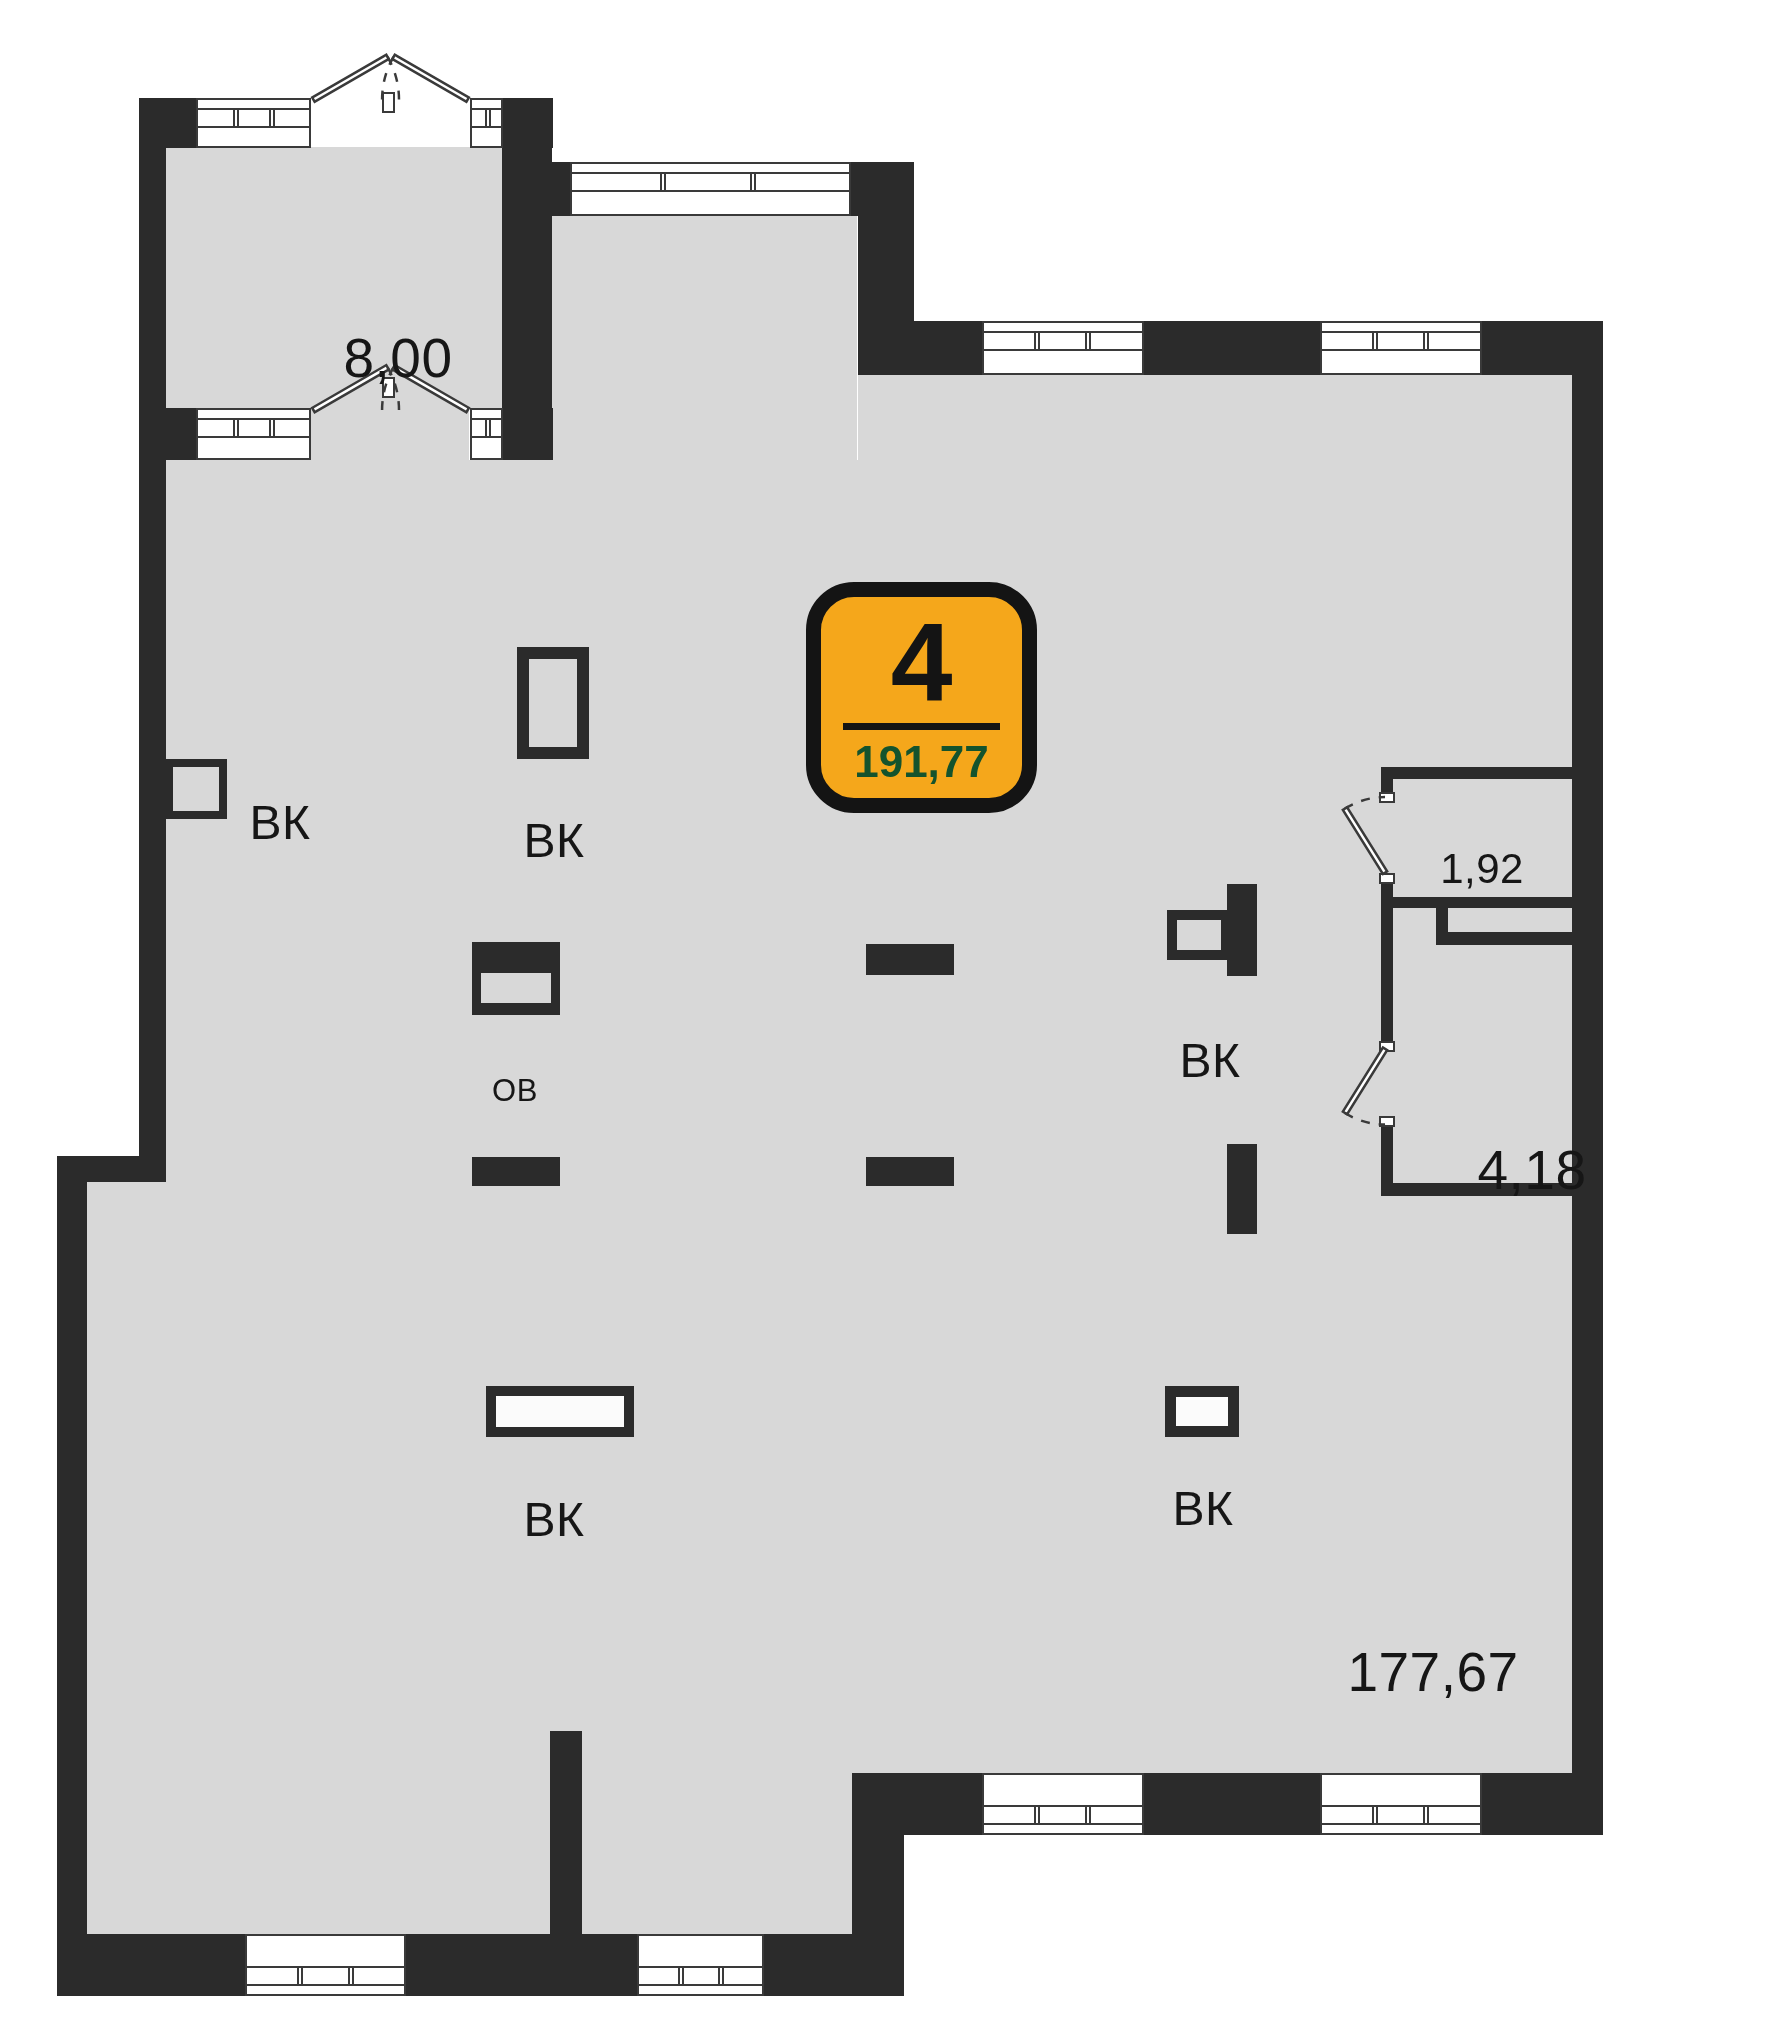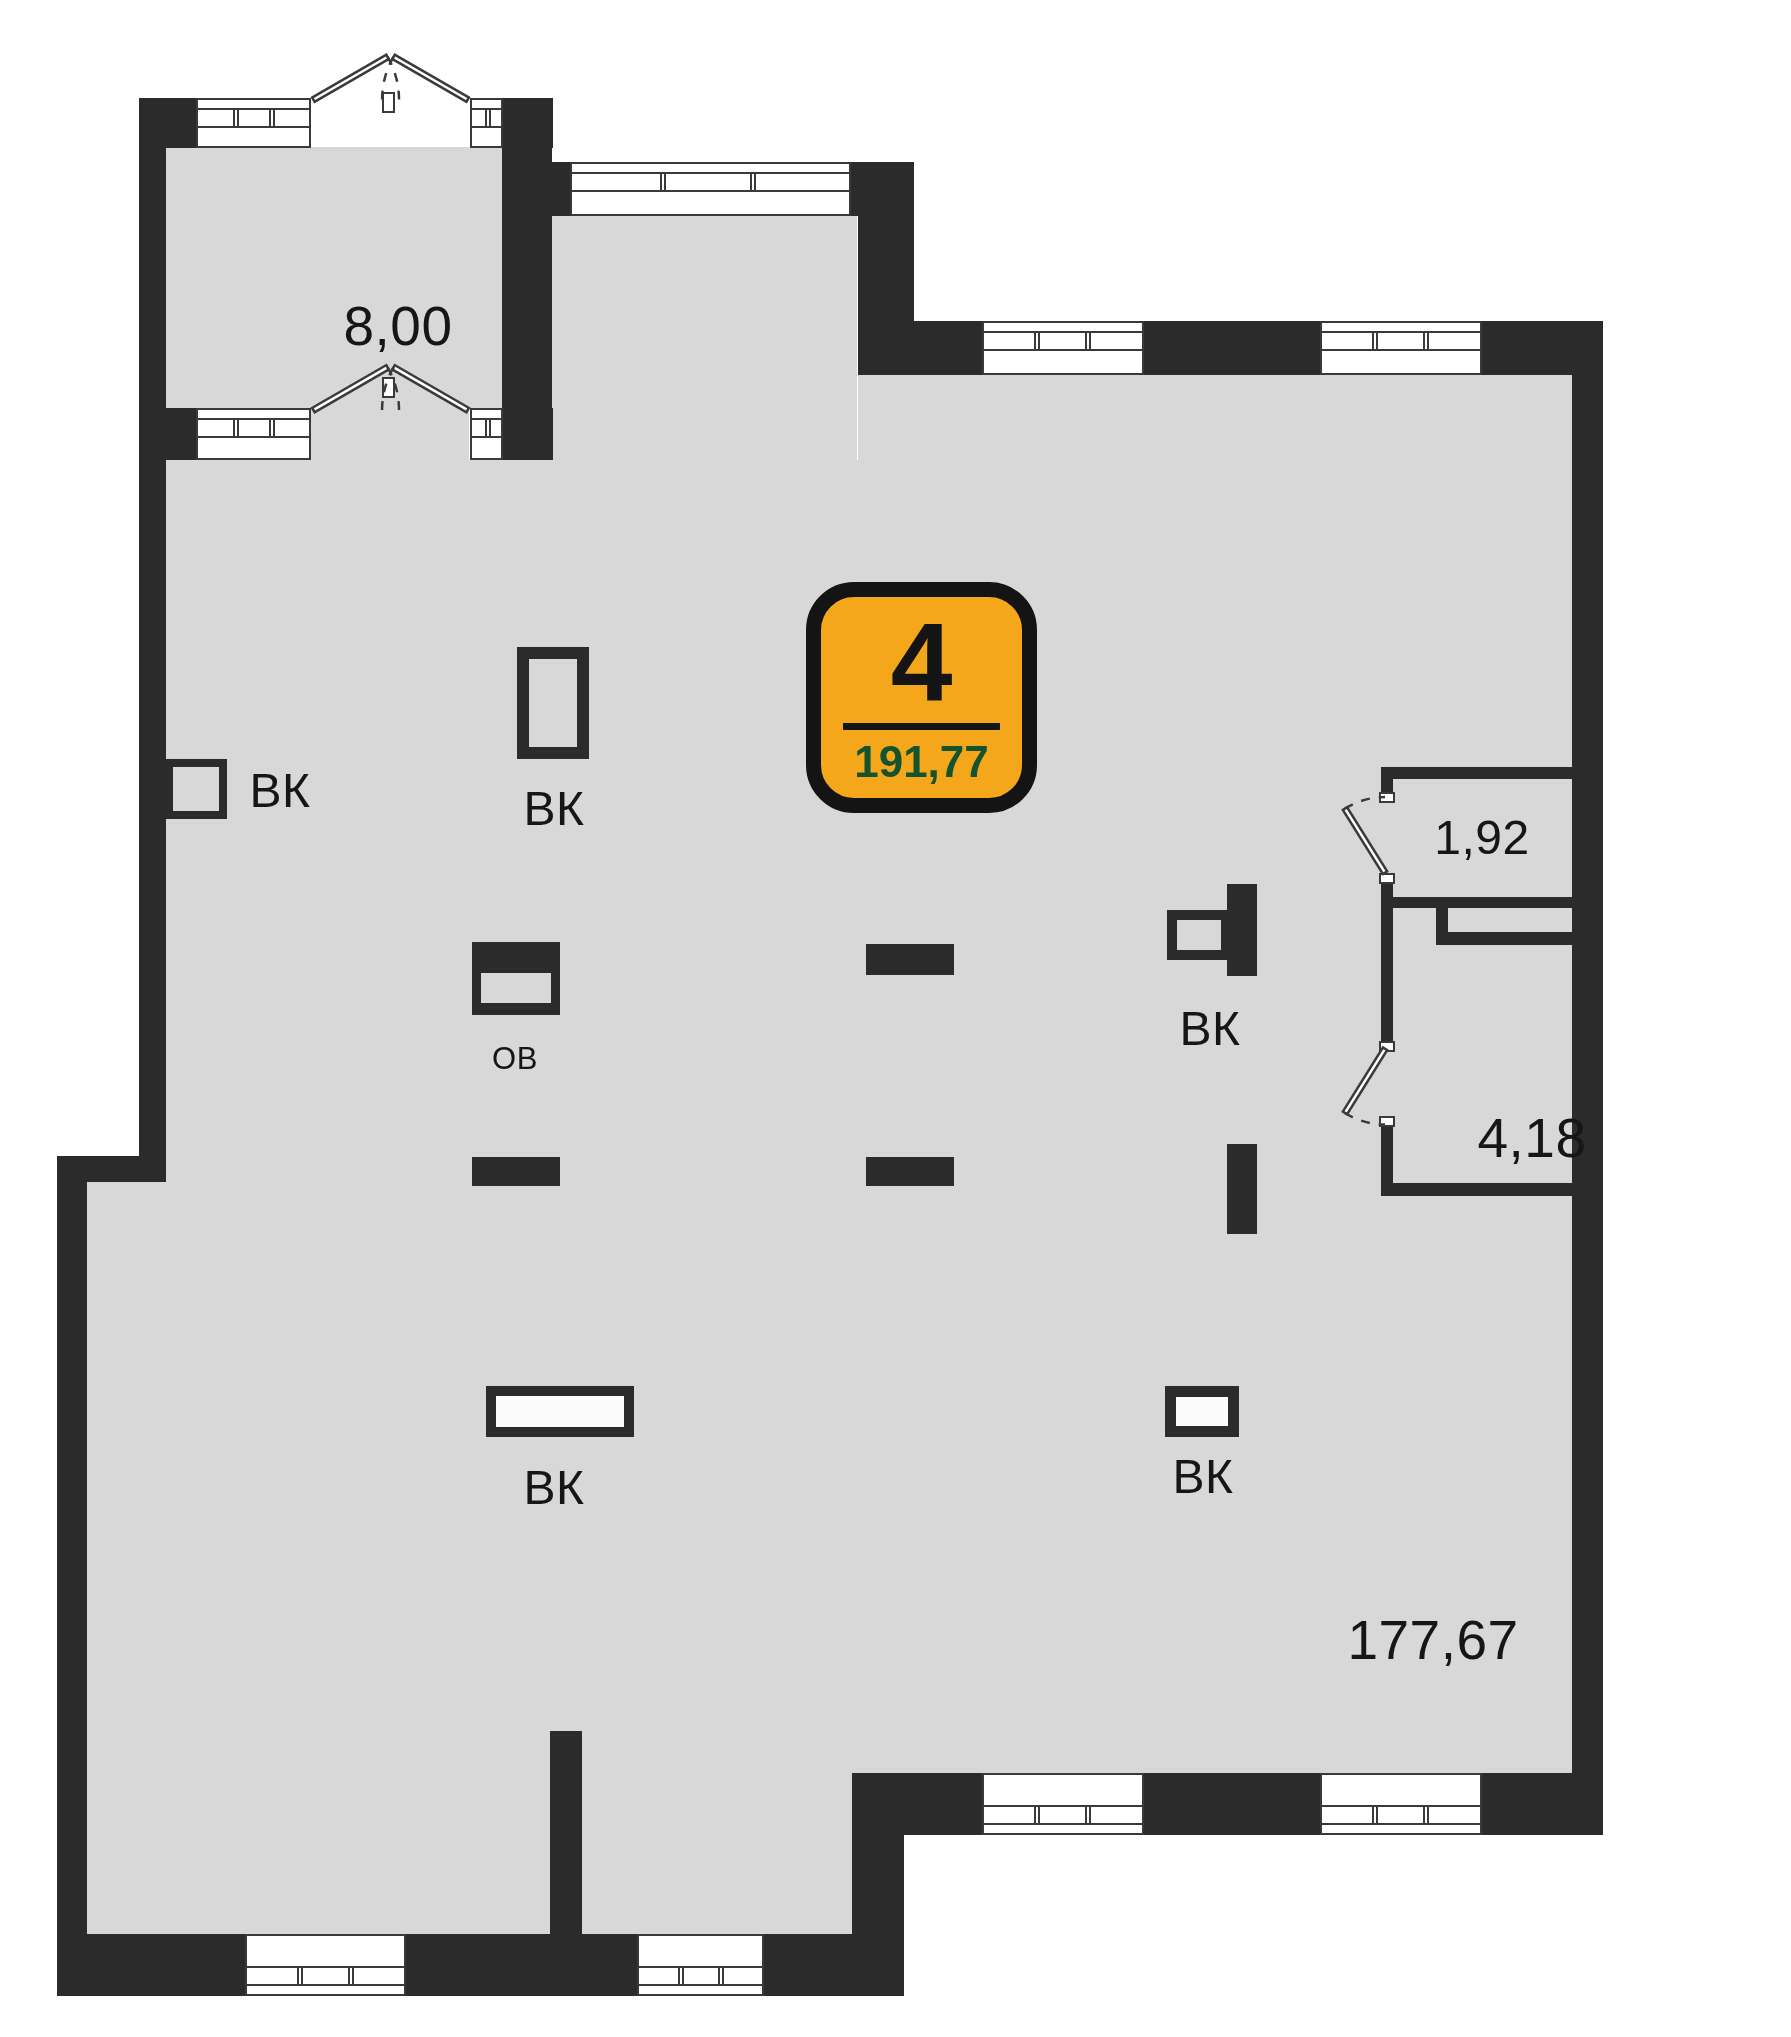--- a/index.html
+++ b/index.html
@@ -21,21 +21,21 @@
   .wall{position:absolute;background:var(--wall);}
   .window{position:absolute;background:#fff;border:2px solid var(--line);box-sizing:border-box;z-index:4;}
   .window .band{position:absolute;left:-1px;right:-1px;height:16px;border-top:2px solid var(--line);border-bottom:2px solid var(--line);}
   .window.win-top .band{top:8px;}
   .window.win-bottom .band{bottom:8px;}
   .window .m{position:absolute;top:0;bottom:0;width:6px;border-left:2px solid var(--line);border-right:2px solid var(--line);box-sizing:border-box;}
   .duct{position:absolute;box-sizing:border-box;background:var(--floor);border:8px solid var(--wall);z-index:4;}
   .jamb{position:absolute;background:#fff;border:2px solid var(--line);box-sizing:border-box;z-index:5;}
   .lbl{
     position:absolute;transform:translate(-50%,-50%);
-    color:#161616;font-weight:500;white-space:nowrap;z-index:6;letter-spacing:0.5px;
+    color:#161616;font-weight:500;white-space:nowrap;z-index:6;letter-spacing:0.5px;margin-top:32px;
   }
   #door-layer{position:absolute;left:0;top:0;z-index:5;}
   .badge{
     position:absolute;left:806px;top:582px;width:231px;height:231px;
     background:var(--badge-fill);
     border:15px solid var(--badge-border);
     border-radius:48px;
     box-sizing:border-box;
     display:flex;flex-direction:column;align-items:center;justify-content:center;
     z-index:7;
@@ -188,21 +188,21 @@
       <path d="M 1351.7 812.5 A 76 76 0 0 1 1392 801"></path>
       <path d="M 1351.7 1118.5 A 76 76 0 0 0 1392 1130"></path>
     </g>
   </svg>
 
   <div class="lbl" style="left:398px;top:326px;font-size:55px;">8,00</div>
   <div class="lbl" style="left:280px;top:790px;font-size:48px;">ВК</div>
   <div class="lbl" style="left:554px;top:808px;font-size:48px;">ВК</div>
   <div class="lbl" style="left:515px;top:1059px;font-size:31px;">ОВ</div>
   <div class="lbl" style="left:1210px;top:1028px;font-size:48px;">ВК</div>
-  <div class="lbl" style="left:1482px;top:837px;font-size:48px;">1,92</div>
+  <div class="lbl" style="left:1482px;top:837px;font-size:42px;">1,92</div>
   <div class="lbl" style="left:1532px;top:1138px;font-size:55px;">4,18</div>
   <div class="lbl" style="left:554px;top:1487px;font-size:48px;">ВК</div>
   <div class="lbl" style="left:1203px;top:1476px;font-size:48px;">ВК</div>
   <div class="lbl" style="left:1433px;top:1640px;font-size:55px;">177,67</div>
 
   <div class="badge">
     <div class="badge-num">4</div>
     <div class="badge-line"></div>
     <div class="badge-area">191,77</div>
   </div>

